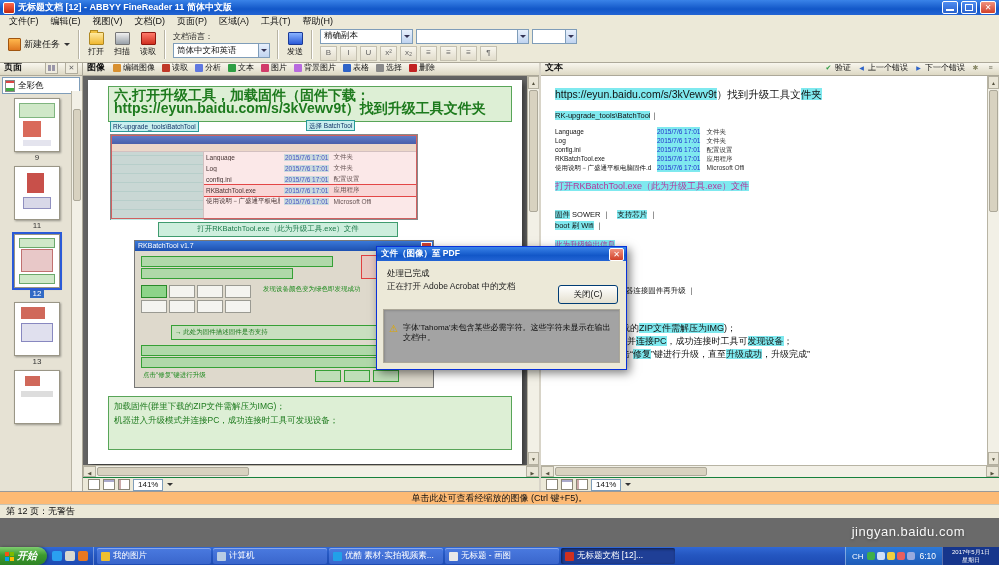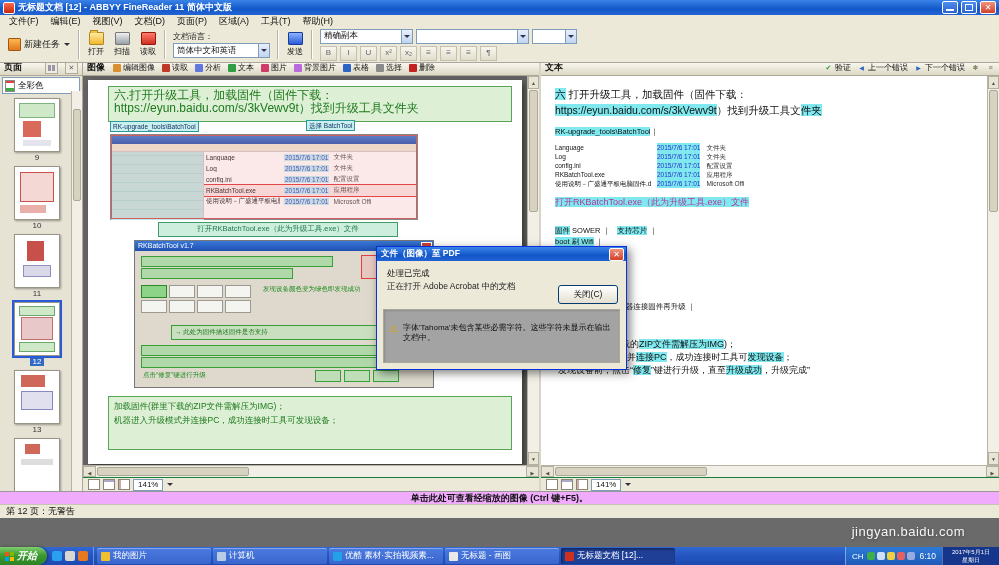--- a/index.html
+++ b/index.html
@@ -120,21 +120,21 @@
   .img-tool{display:flex;align-items:center;gap:2px;padding:7px 3px;font-size:8px;white-space:nowrap;}
   .tool-ic{width:8px;height:8px;border-radius:1px;}
   .ti0{background:#d89030;} .ti1{background:#c03828;} .ti2{background:#6078e0;} .ti3{background:#2f9e44;}
   .ti4{background:#d13b6a;} .ti5{background:#b86adf;} .ti6{background:#2e63c8;} .ti7{background:#8a8a8a;}
   .ti8{background:#c22222;}
   .canvas{flex:1;position:relative;background:#646464;overflow:hidden;}
 
   
   .doc-page{position:absolute;left:5px;top:4px;width:434px;height:384px;background:#fff;box-shadow:3px 3px 6px rgba(0,0,0,.45);}
   .note{position:absolute;background:#ddefd5;border:1px solid #58a558;color:#1d7a1d;padding:2px 5px;}
-  .note-top{left:20px;top:6px;width:392px;height:30px;font-size:12px;line-height:13px;}
+  .note-top{left:20px;top:6px;width:392px;height:30px;font-size:14px;line-height:13px;font-weight:bold;}
   .note-bottom{left:20px;top:316px;width:392px;height:48px;font-size:8.5px;line-height:14px;}
   .tag{position:absolute;background:#c9efef;border:1px solid #2a9a9a;color:#136;font-size:6.5px;line-height:9px;padding:0 2px;white-space:nowrap;}
   .tag-path{left:22px;top:41px;}
   .tag-select{left:218px;top:40px;}
   .explorer{position:absolute;left:22px;top:54px;width:306px;height:84px;background:#fff;border:1px solid #888;}
   .x-title{height:9px;background:linear-gradient(#3a78d8,#1d50b0);}
   .x-toolrow{height:7px;background:#ece9d8;border-bottom:1px solid #ccc;}
   .x-body{display:flex;height:calc(100% - 16px);}
   .x-tree{width:92px;border-right:1px solid #ccc;background:
           repeating-linear-gradient(#bfe9e6 0 3px,#a8ded9 3px 4px,#bfe9e6 4px 9px);}
@@ -187,22 +187,22 @@
   .t-body{font-size:9px;line-height:13px;white-space:normal;}
   .t-mag .hl,.t-mag .seg{color:#b3369c;}
   .t-gap{margin-top:8px;} .t-gap2{margin-top:16px;} .t-gapL{margin-top:26px;}
   .tt{margin-top:6px;}
   .tt-row{display:flex;gap:6px;font-size:6.5px;line-height:9px;white-space:nowrap;overflow:hidden;}
   .tt-name{width:96px;overflow:hidden;}
   .tt-date{color:#2233cc;}
   .tt-type{color:#333;overflow:hidden;}
 
   
-  .hint-bar{position:absolute;top:491px;left:0;right:0;height:13px;background:#f0abfc;border-top:1px solid #999;
-            text-align:center;font-weight:bold;font-size:9px;line-height:13px;z-index:5;}
+  .hint-bar{position:absolute;top:491px;left:0;right:0;height:13px;background:#fdba74;border-top:1px solid #999;
+            text-align:center;font-weight:normal;font-size:9px;line-height:13px;z-index:5;}
   .status-bar{position:absolute;top:504px;left:0;right:0;height:13px;background:#ece9d8;border-top:1px solid #c8c4b4;
               font-size:9px;line-height:13px;padding-left:6px;z-index:5;}
 
   
   .dialog{position:absolute;left:376px;top:246px;width:249px;height:122px;z-index:30;border:1px solid #0831d9;
           box-shadow:3px 3px 9px rgba(0,0,0,.5);background:#ece9d8;}
   .dlg-title{height:14px;background:linear-gradient(#3a83e8,#1257c8 60%,#2364d4);color:#fff;display:flex;
              align-items:center;padding:0 2px 0 4px;}
   .dlg-title-text{flex:1;font-weight:bold;font-size:8.5px;}
   .dlg-x{width:13px;height:11px;background:linear-gradient(#f0927e,#d1402a);border:1px solid #fff;border-radius:2px;position:relative;}
@@ -360,25 +360,20 @@
     <div class="p-filter">
       <span class="pf-ic"></span>
       <span>全彩色</span>
     </div>
     <div class="thumbs" id="thumbs">
         <div class="thumb"><div class="tpage v1">
             <i class="pa"></i>
             <i class="pb"></i>
             <i class="pc"></i>
           </div><div class="tnum">9</div></div>
-        <div class="thumb"><div class="tpage v2">
-            <i class="pa"></i>
-            <i class="pb"></i>
-            <i class="pc"></i>
-          </div><div class="tnum">10</div></div>
         <div class="thumb"><div class="tpage v3">
             <i class="pa"></i>
             <i class="pb"></i>
             <i class="pc"></i>
           </div><div class="tnum">11</div></div>
         <div class="thumb selected"><div class="tpage v4">
             <i class="pa"></i>
             <i class="pb"></i>
             <i class="pc"></i>
           </div><div class="tnum">12</div></div>
@@ -560,21 +555,20 @@
             <i class="tic tic-gear"></i>
           </span>
           <span class="txt-tool">
             <i class="tic tic-menu"></i>
           </span>
         </div>
     </div>
     <div class="text-wrap">
       <div class="text-body">
         <div id="text-top">
-            <div class="tl t-lg"><span class="hl">六</span><span class="seg"> 打开升级工具，加载固件（固件下载：</span></div>
             <div class="tl t-lg"><span class="hl">https://eyun.baidu.com/s/3kVewv9t</span><span class="seg">）找到升级工具文</span><span class="hl">件夹</span></div>
             <div class="tl t-sm t-gap"><span class="hl">RK-upgrade_tools\BatchTool</span><span class="seg">｜</span></div>
           </div>
         <div class="tt" id="text-table">
             <div class="tt-row">
               <span class="tt-name">Language</span>
               <span class="tt-date hl">2015/7/6 17:01</span>
               <span class="tt-type">文件夹</span>
             </div>
             <div class="tt-row">

